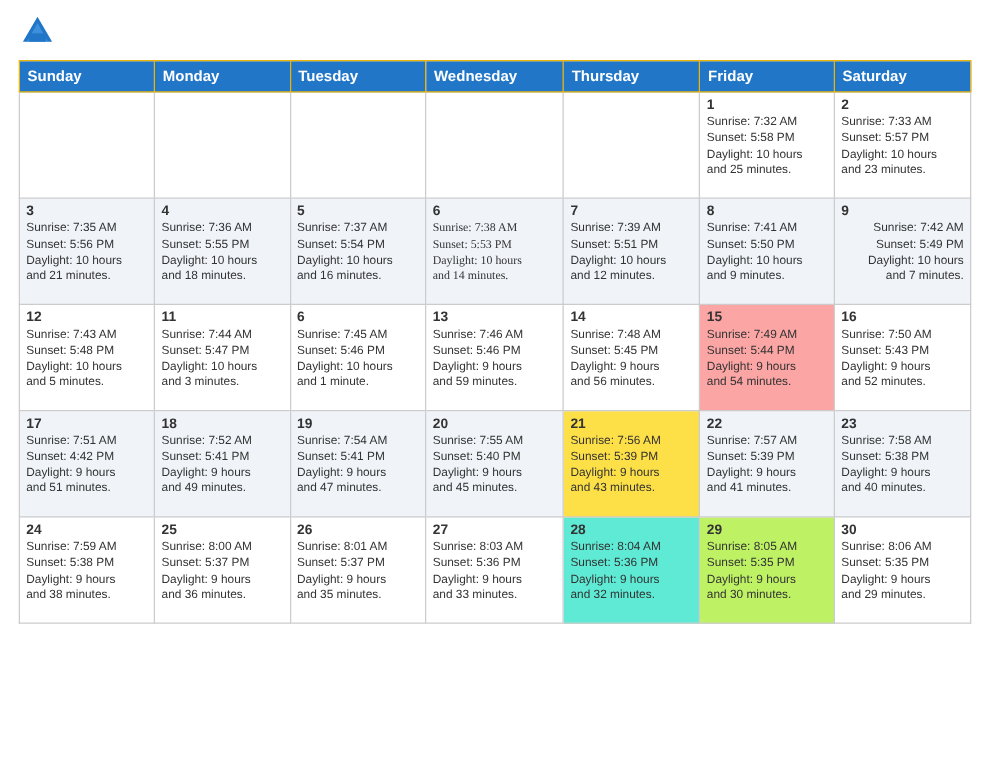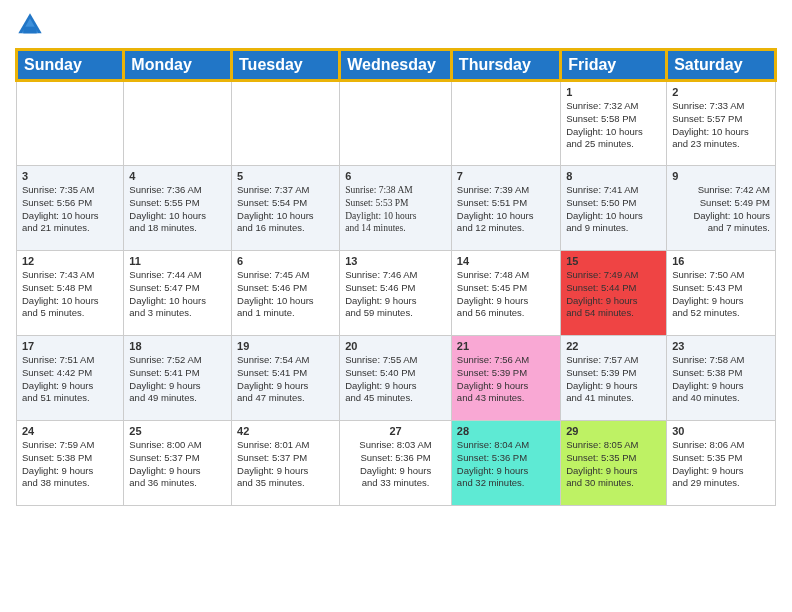--- a/index.html
+++ b/index.html
@@ -50,25 +50,25 @@
       color: #444;
     }
     .calendar-table {
       width: 100%;
       border-collapse: collapse;
       border: 1px solid #ccc;
     }
     .calendar-table th {
       background: #2176c7;
       color: #fff;
-      font-size: 16px;
+      font-size: 12px;
       font-weight: bold;
       padding: 5px 6px;
       text-align: left;
-      border: 3px solid #eab308;
+      border: 1px solid #eab308;
     }
     .calendar-table td {
       width: 113px;
       vertical-align: top;
       padding: 4px 5px;
       border: 1px solid #ccc;
       font-size: 10px;
       color: #333;
       background: #fff;
       min-height: 70px;
@@ -231,21 +231,21 @@
 Daylight: 9 hours
 and 59 minutes.</div>
           </td>
           <td style="background: rgb(255, 255, 255);">
             <span class="day-number">14</span>
             <div class="day-info" style="white-space: pre-line;">Sunrise: 7:48 AM
 Sunset: 5:45 PM
 Daylight: 9 hours
 and 56 minutes.</div>
           </td>
-          <td style="background: #ef4444;">
+          <td style="background: #fca5a5;">
             <span class="day-number">15</span>
             <div class="day-info" style="white-space: pre-line;">Sunrise: 7:49 AM
 Sunset: 5:44 PM
 Daylight: 9 hours
 and 54 minutes.</div>
           </td>
           <td style="background: rgb(255, 255, 255);">
             <span class="day-number">16</span>
             <div class="day-info" style="white-space: pre-line;">Sunrise: 7:50 AM
 Sunset: 5:43 PM
@@ -275,21 +275,21 @@
 Daylight: 9 hours
 and 47 minutes.</div>
           </td>
           <td style="background: rgb(240, 244, 249);">
             <span class="day-number">20</span>
             <div class="day-info" style="white-space: pre-line;">Sunrise: 7:55 AM
 Sunset: 5:40 PM
 Daylight: 9 hours
 and 45 minutes.</div>
           </td>
-          <td style="background: #f9a8d4; margin-top: 41px;">
+          <td style="background: #fde047; margin-top: 41px;">
             <span class="day-number">21</span>
             <div class="day-info" style="white-space: pre-line;">Sunrise: 7:56 AM
 Sunset: 5:39 PM
 Daylight: 9 hours
 and 43 minutes.</div>
           </td>
           <td style="background: rgb(240, 244, 249);">
             <span class="day-number">22</span>
             <div class="day-info" style="white-space: pre-line;">Sunrise: 7:57 AM
 Sunset: 5:39 PM
@@ -313,27 +313,27 @@
 and 38 minutes.</div>
           </td>
           <td style="background: rgb(255, 255, 255);">
             <span class="day-number">25</span>
             <div class="day-info" style="white-space: pre-line;">Sunrise: 8:00 AM
 Sunset: 5:37 PM
 Daylight: 9 hours
 and 36 minutes.</div>
           </td>
           <td style="background: rgb(255, 255, 255);">
-            <span class="day-number">42</span>
+            <span class="day-number">26</span>
             <div class="day-info" style="white-space: pre-line;">Sunrise: 8:01 AM
 Sunset: 5:37 PM
 Daylight: 9 hours
 and 35 minutes.</div>
           </td>
-          <td style="background: rgb(255, 255, 255); text-align: center;">
+          <td style="background: rgb(255, 255, 255);">
             <span class="day-number">27</span>
             <div class="day-info" style="white-space: pre-line;">Sunrise: 8:03 AM
 Sunset: 5:36 PM
 Daylight: 9 hours
 and 33 minutes.</div>
           </td>
           <td style="background: #5eead4;">
             <span class="day-number">28</span>
             <div class="day-info" style="white-space: pre-line;">Sunrise: 8:04 AM
 Sunset: 5:36 PM

